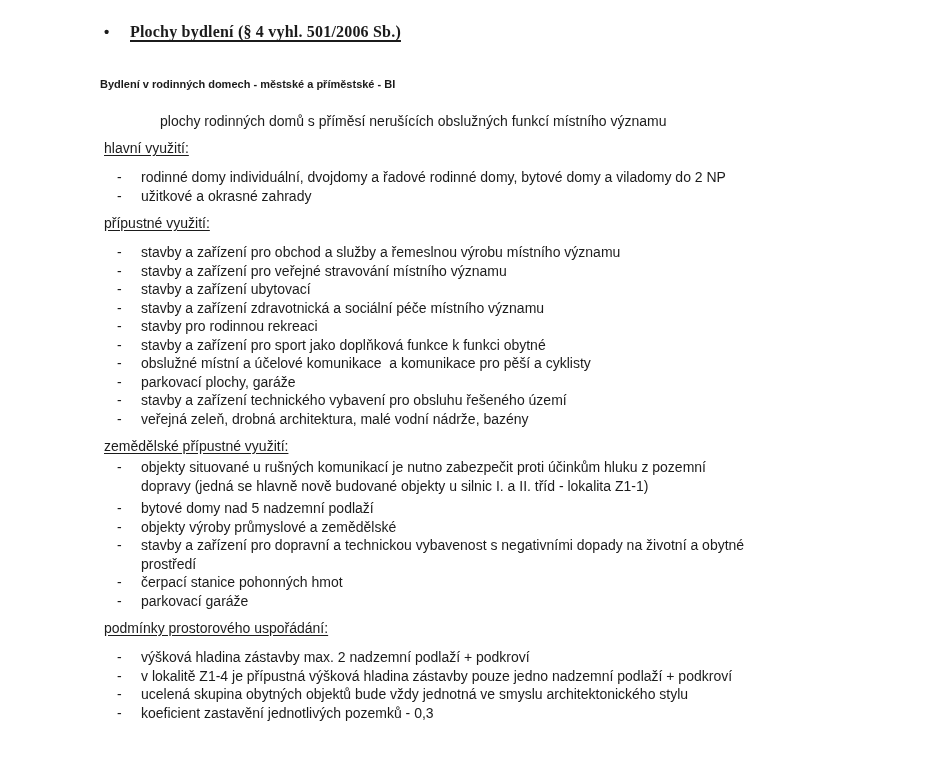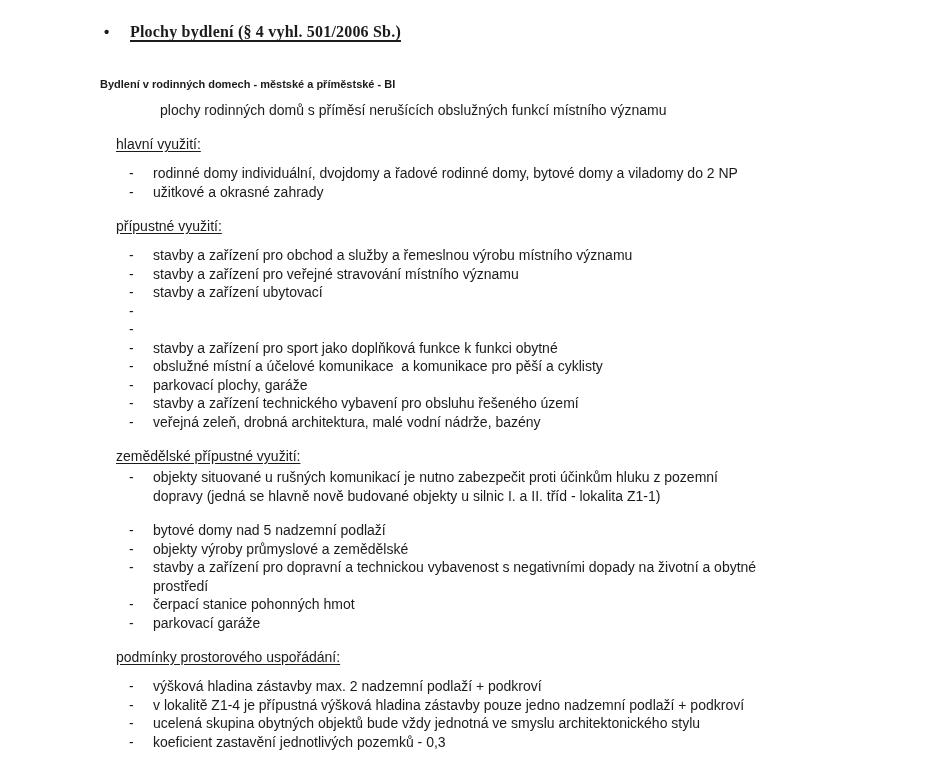--- a/index.html
+++ b/index.html
@@ -45,27 +45,27 @@
   }
   
   .subtitle {
     margin: 33px 0 0 0;
     font-size: 11px;
     font-weight: bold;
     line-height: 18px;
   }
   
   .description {
-    margin: 8px 0 0 0;
+    margin: 19px 0 0 0;
     padding-left: 60px;
     font-size: 14px;
     line-height: 18px;
   }
   
-  .section { margin: 16px; }
+  .section { margin: 4px; }
   .sec-heading {
     margin: 9px 0 10px 0;
     font-size: 14px;
     font-weight: normal;
     line-height: 19px;
     text-decoration: underline;
     text-underline-offset: 2px;
   }
   .sec-list {
     list-style: none;
@@ -130,23 +130,25 @@
             <li class="item">
               <span class="dash">-</span>
               <span class="item-text">stavby a zařízení pro veřejné stravování místního významu</span>
             </li>
             <li class="item">
               <span class="dash">-</span>
               <span class="item-text">stavby a zařízení ubytovací</span>
             </li>
             <li class="item">
               <span class="dash">-</span>
-            </li>
-            <li class="item">
-              <span class="dash">-</span>
+              <span class="item-text">stavby a zařízení zdravotnická a sociální péče místního významu</span>
+            </li>
+            <li class="item">
+              <span class="dash">-</span>
+              <span class="item-text">stavby pro rodinnou rekreaci</span>
             </li>
             <li class="item">
               <span class="dash">-</span>
               <span class="item-text">stavby a zařízení pro sport jako doplňková funkce k funkci obytné</span>
             </li>
             <li class="item">
               <span class="dash">-</span>
               <span class="item-text">obslužné místní a účelové komunikace  a komunikace pro pěší a cyklisty</span>
             </li>
             <li class="item">

